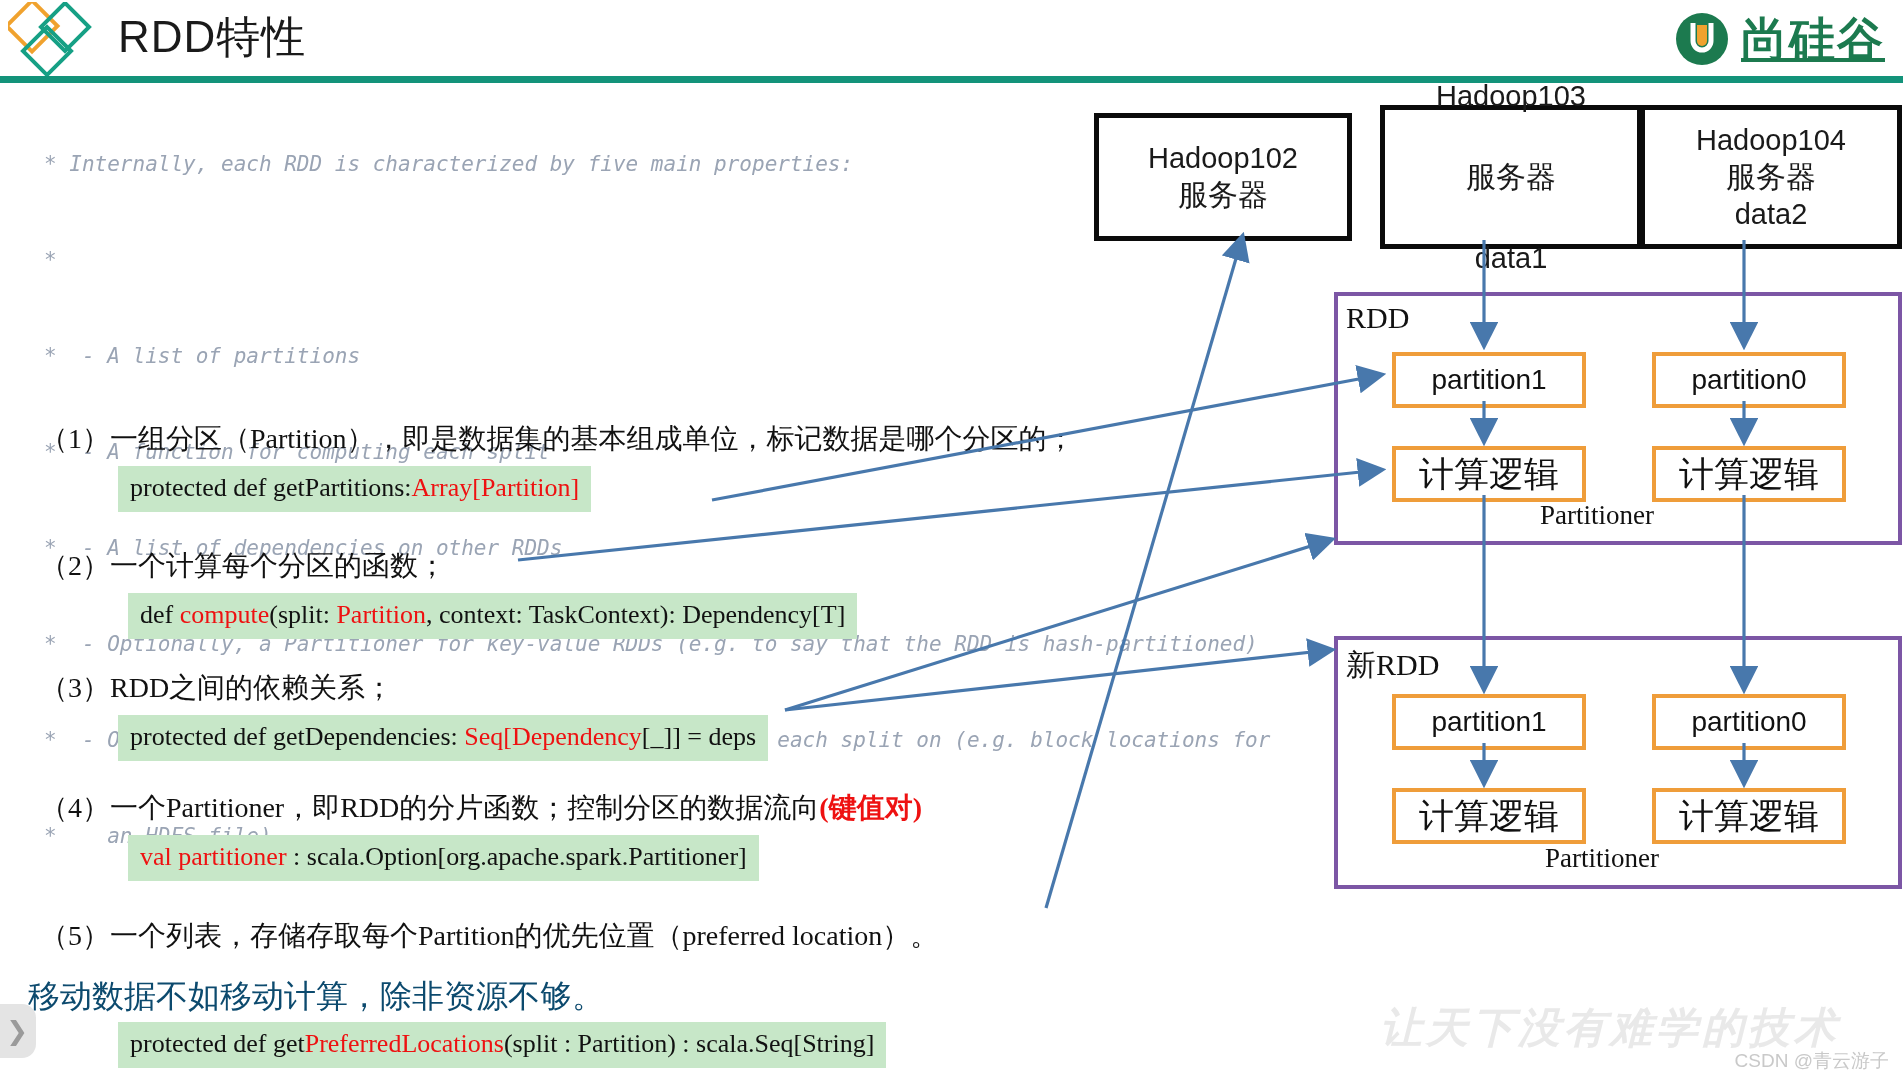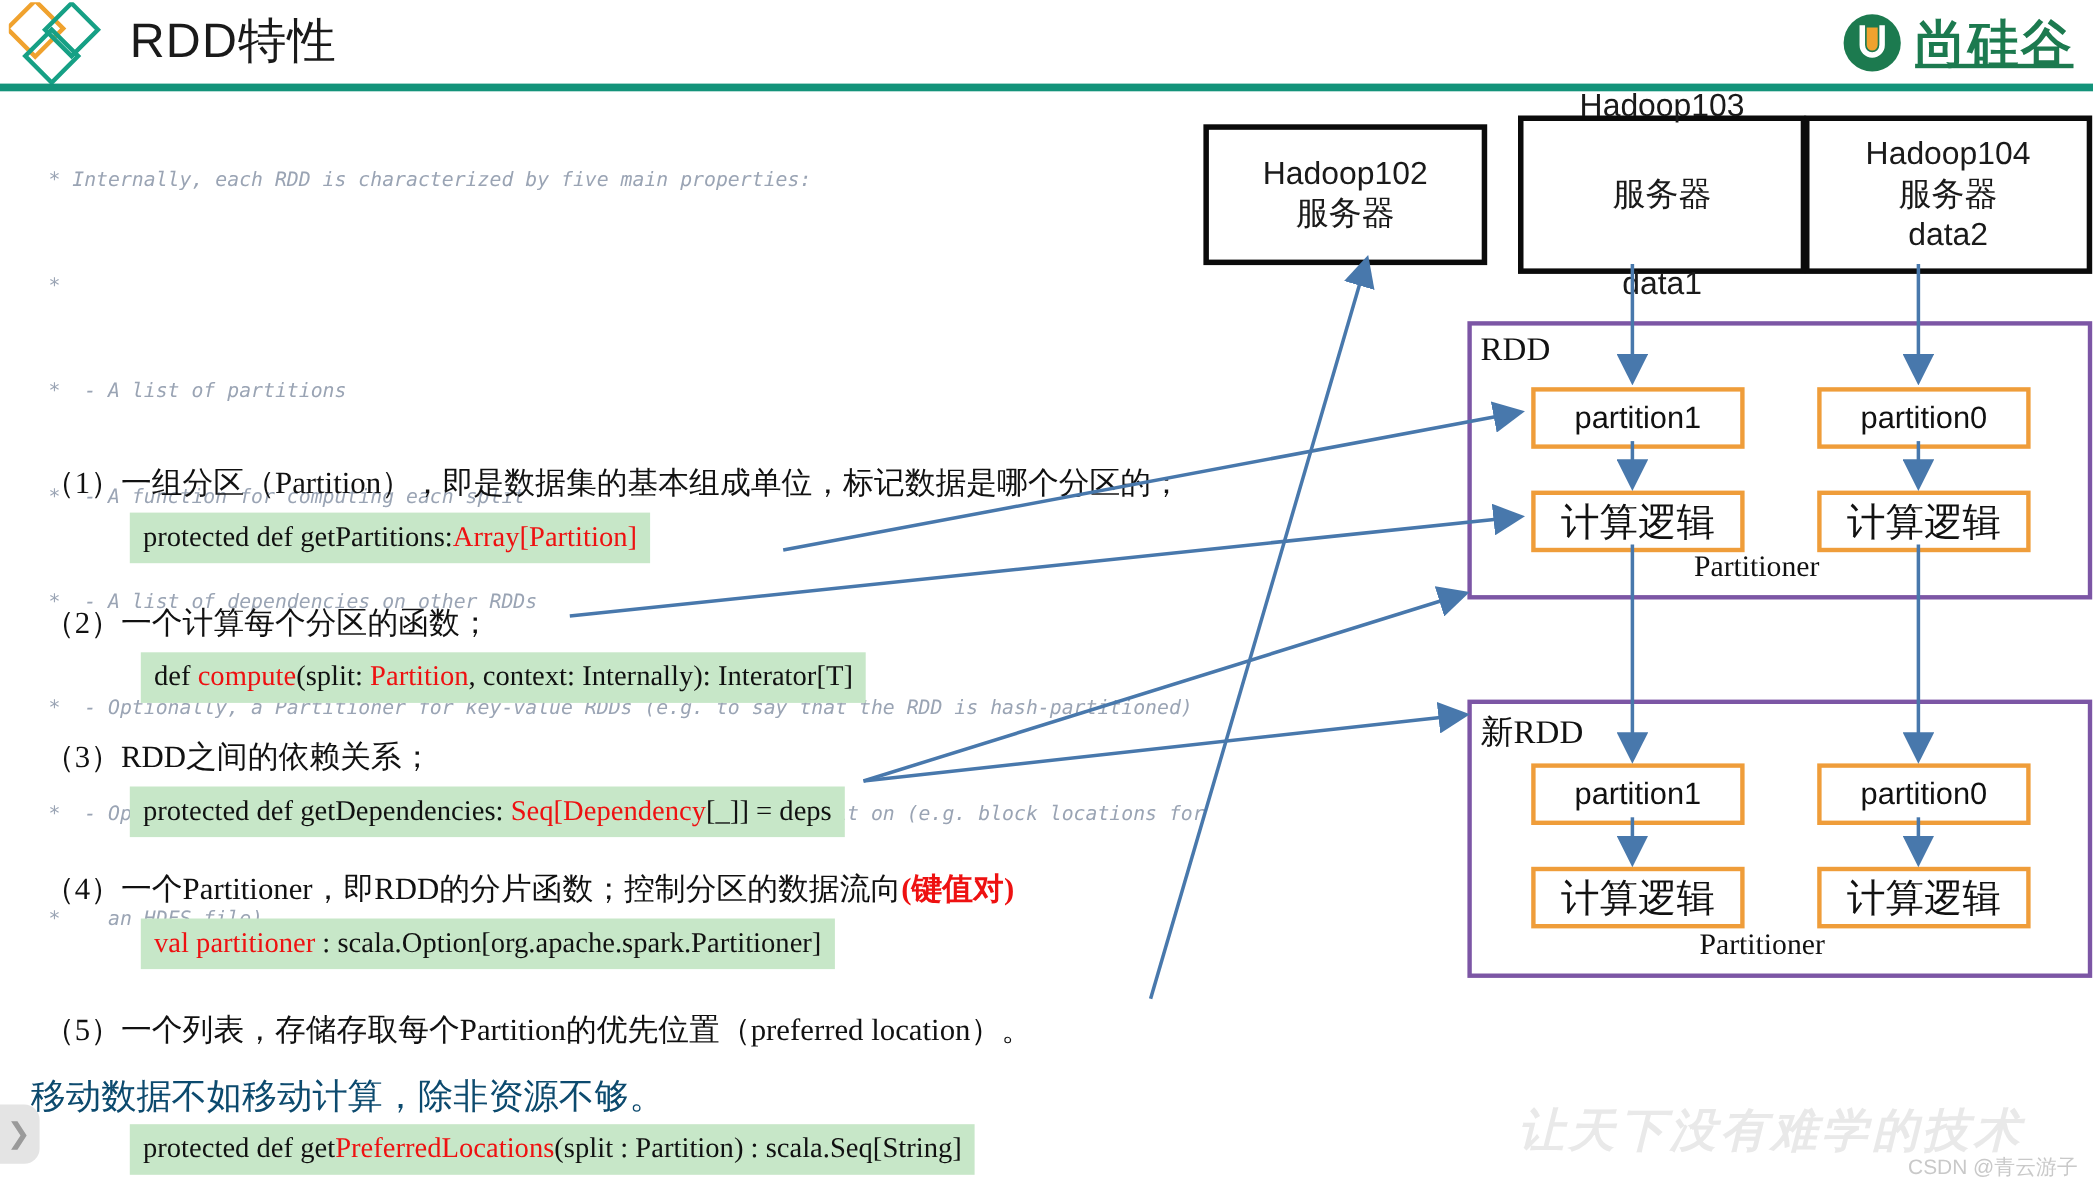--- a/index.html
+++ b/index.html
@@ -26,21 +26,21 @@
   .brand-text{
     font-family:"DejaVu Sans", sans-serif;
     font-size:46px;font-weight:bold;color:#1c7a4f;letter-spacing:2px;line-height:1;text-decoration:underline;
   }
 
   
   .comment{
     position:absolute;left:44px;top:84px;width:1010px;
     font-family:"DejaVu Sans Mono", monospace;
     font-style:italic;
-    font-size:18px;
+    font-size:21px;
     line-height:32px;
     color:#9aa4b4;
     white-space:pre;
   }
 
   
   .prop{position:absolute;font-size:28px;color:#111;white-space:nowrap;}
   .code{
     position:absolute;
     background:#c7e7c8;
@@ -128,21 +128,21 @@
     <div>*  - A list of dependencies on other RDDs</div>
     <div>*  - Optionally, a Partitioner for key-value RDDs (e.g. to say that the RDD is hash-partitioned)</div>
     <div>*  - Optionally, a list of preferred locations to compute each split on (e.g. block locations for</div>
     <div>*    an HDFS file)</div>
   </div>
 
   <div class="prop" style="left:40px;top:420px;">（1）一组分区（Partition），即是数据集的基本组成单位，标记数据是哪个分区的；</div>
   <div class="code" style="left:118px;top:466px;"><span>protected def getPartitions:</span><span class="red">Array[Partition]</span></div>
 
   <div class="prop" style="left:40px;top:547px;">（2）一个计算每个分区的函数；</div>
-  <div class="code" style="left:128px;top:593px;"><span>def </span><span class="red">compute</span><span>(split: </span><span class="red">Partition</span><span>, context: Internally): Interator[T]</span></div>
+  <div class="code" style="left:128px;top:593px;"><span>def </span><span class="red">compute</span><span>(split: </span><span class="red">Partition</span><span>, context: TaskContext): Dependency[T]</span></div>
 
   <div class="prop" style="left:40px;top:669px;">（3）RDD之间的依赖关系；</div>
   <div class="code" style="left:118px;top:715px;"><span>protected def getDependencies: </span><span class="red">Seq[Dependency</span><span>[_]] = deps</span></div>
 
   <div class="prop" style="left:40px;top:789px;"><span>（4）一个Partitioner，即RDD的分片函数；控制分区的数据流向</span><span class="red" style="font-weight:bold;">(键值对)</span></div>
   <div class="code" style="left:128px;top:835px;"><span class="red">val partitioner</span><span> : scala.Option[org.apache.spark.Partitioner]</span></div>
 
   <div class="prop" style="left:40px;top:917px;">（5）一个列表，存储存取每个Partition的优先位置（preferred location）。</div>
   <div class="note" style="left:28px;top:975px;">移动数据不如移动计算，除非资源不够。</div>
   <div class="code" style="left:118px;top:1022px;"><span>protected def get</span><span class="red">PreferredLocations</span><span>(split : Partition) : scala.Seq[String]</span></div>

